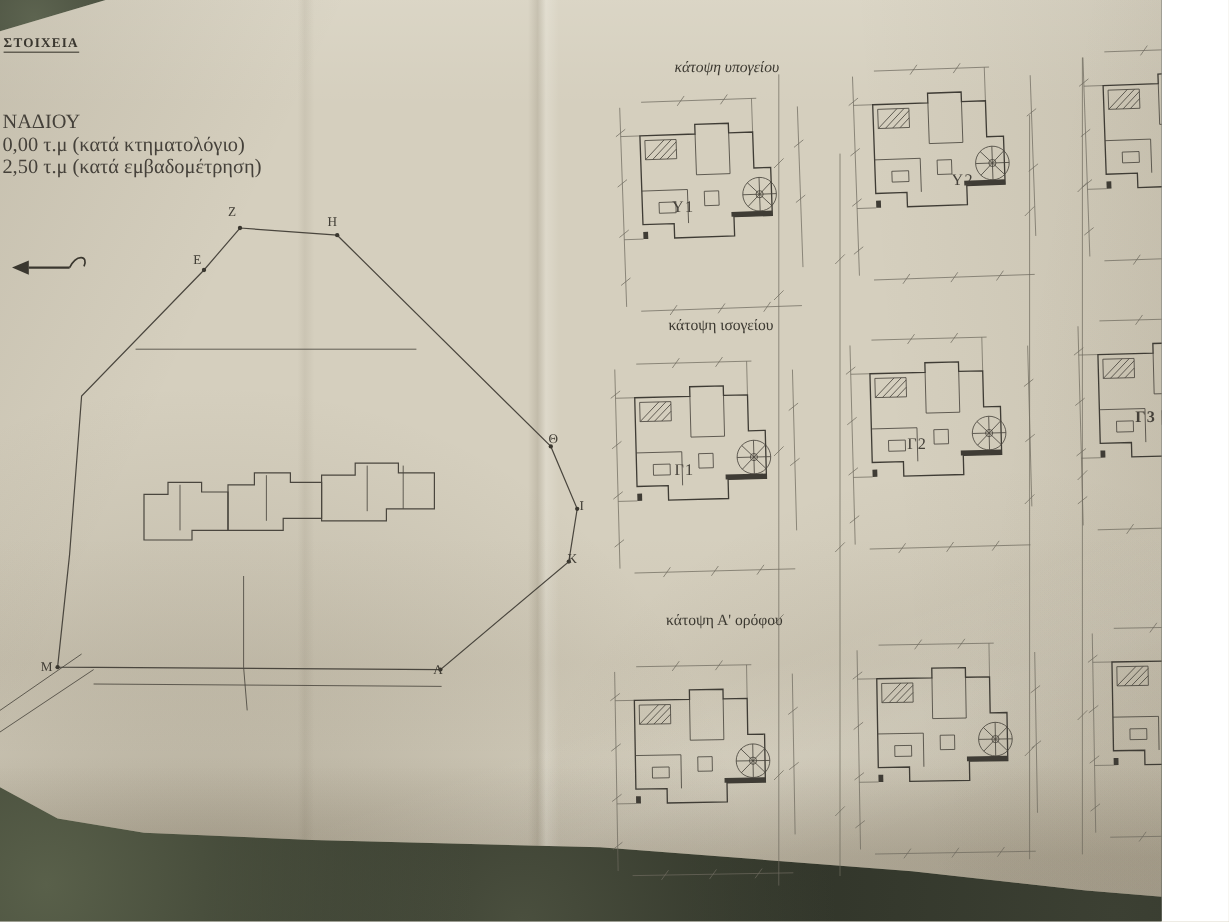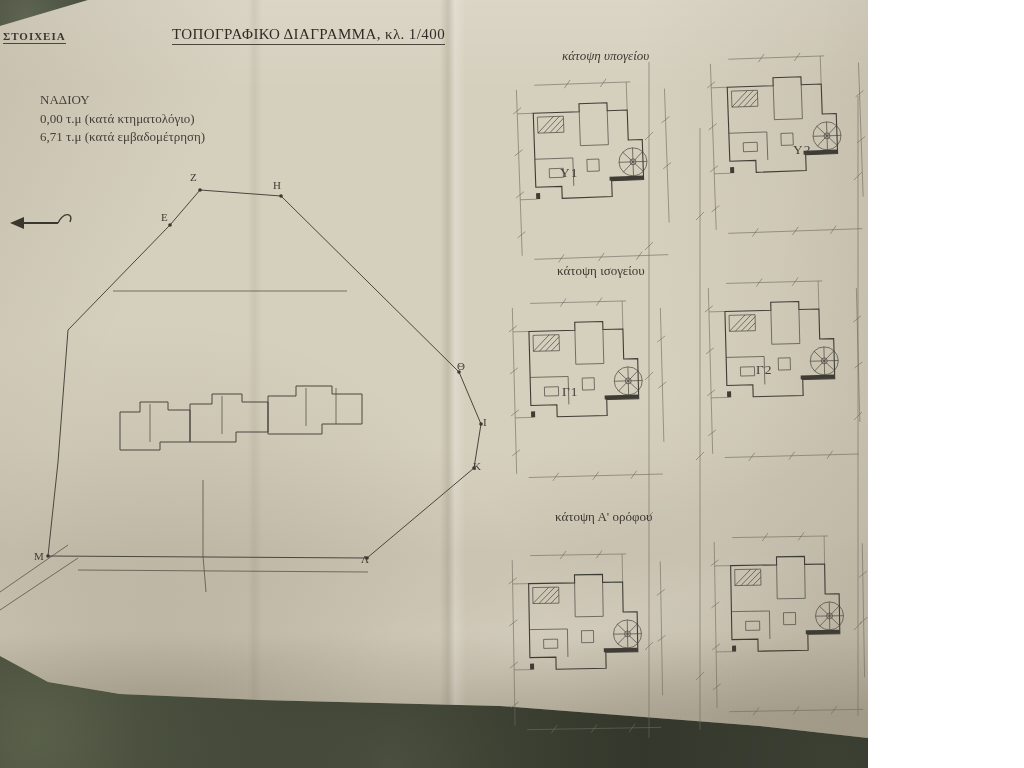--- a/index.html
+++ b/index.html
@@ -1,17 +1,17 @@
 <!DOCTYPE html>
 <html><head>
 <meta charset="utf-8">
 <style>
   html,body{margin:0;padding:0;}
   .page{
-    position:relative;width:868px;height:768px;overflow:hidden;
+    position:relative;width:968px;height:768px;overflow:hidden;
     font-family:"Liberation Serif","DejaVu Serif",serif;
     background:
       radial-gradient(circle at 3% 2%, #5d6450, transparent 14%),
       radial-gradient(circle at 4% 96%, #59604a, transparent 30%),
       radial-gradient(circle at 45% 100%, #4a4f3e, transparent 28%),
       radial-gradient(circle at 96% 99%, #3c4033, transparent 30%),
       #2e3227;
   }
   .paper{
     position:absolute;inset:0;
@@ -31,21 +31,21 @@
     content:"";position:absolute;inset:0;pointer-events:none;
     background:
       linear-gradient(180deg, transparent 58%, rgba(90,75,50,.05) 72%, transparent 82%, rgba(90,75,50,.10) 93%, transparent),
       linear-gradient(100deg, transparent 82%, rgba(90,75,50,.07)),
       linear-gradient(160deg, transparent 70%, rgba(255,255,248,.10) 78%, transparent 86%);
   }
   .linework{position:absolute;left:0;top:0;}
   .lbl{position:absolute;color:#3a372f;white-space:nowrap;line-height:1;}
   .title{font-size:15px;letter-spacing:.4px;color:#2f2c26;border-bottom:1px solid #4a463c;padding-bottom:2px;}
   .small-title{font-size:11px;font-weight:bold;letter-spacing:1px;border-bottom:1px solid #4a463c;padding-bottom:1px;}
-  .note{font-size:13px;color:#45413a;margin-left:38px;}
+  .note{font-size:17px;color:#45413a;}
   .vertex{font-size:11px;color:#403d35;}
   .caption{font-size:13px;color:#3c3931;}
   .unit{font-size:13.5px;color:#45413a;letter-spacing:1px;}
   
   .wall{stroke:#3f3c35;stroke-width:1.1;fill:none;}
   .thin{stroke:#4a463e;stroke-width:.7;fill:none;}
   .site{stroke:#4a463e;stroke-width:1;fill:none;}
   .dim line{stroke:#6e6a5e;stroke-width:.6;}
   .fillw{fill:#3f3c35;stroke:none;}
 </style>
@@ -189,25 +189,24 @@
       </g>
     <g>
         <use href="#unit-plan" transform="translate(710,530) rotate(-1)"></use>
       </g>
     <g>
         <use href="#unit-plan" transform="translate(906,516) rotate(-1)"></use>
       </g>
   </svg>
 
   <span class="lbl small-title" style="left:3px;top:31px;">ΣΤΟΙΧΕΙΑ</span>
-  <span class="lbl title" style="left:172px;top:27px;">ΤΟΠΟΓΡΑΦΙΚΟ ΔΙΑΓΡΑΜΜΑ, κλ. 1/400</span>
 
   <span class="lbl note" style="left:2px;top:93px;">ΝΑΔΙΟΥ</span>
   <span class="lbl note" style="left:2px;top:112px;">0,00 τ.μ (κατά κτηματολόγιο)</span>
-  <span class="lbl note" style="left:2px;top:130px;">6,71 τ.μ (κατά εμβαδομέτρηση)</span>
+  <span class="lbl note" style="left:2px;top:130px;">2,50 τ.μ (κατά εμβαδομέτρηση)</span>
 
   <span class="lbl vertex" style="left:190px;top:172px;">Ζ</span>
   <span class="lbl vertex" style="left:273px;top:180px;">Η</span>
   <span class="lbl vertex" style="left:161px;top:212px;">Ε</span>
   <span class="lbl vertex" style="left:457px;top:361px;">Θ</span>
   <span class="lbl vertex" style="left:483px;top:417px;">Ι</span>
   <span class="lbl vertex" style="left:473px;top:461px;">Κ</span>
   <span class="lbl vertex" style="left:361px;top:554px;">Λ</span>
   <span class="lbl vertex" style="left:34px;top:551px;">Μ</span>
 

